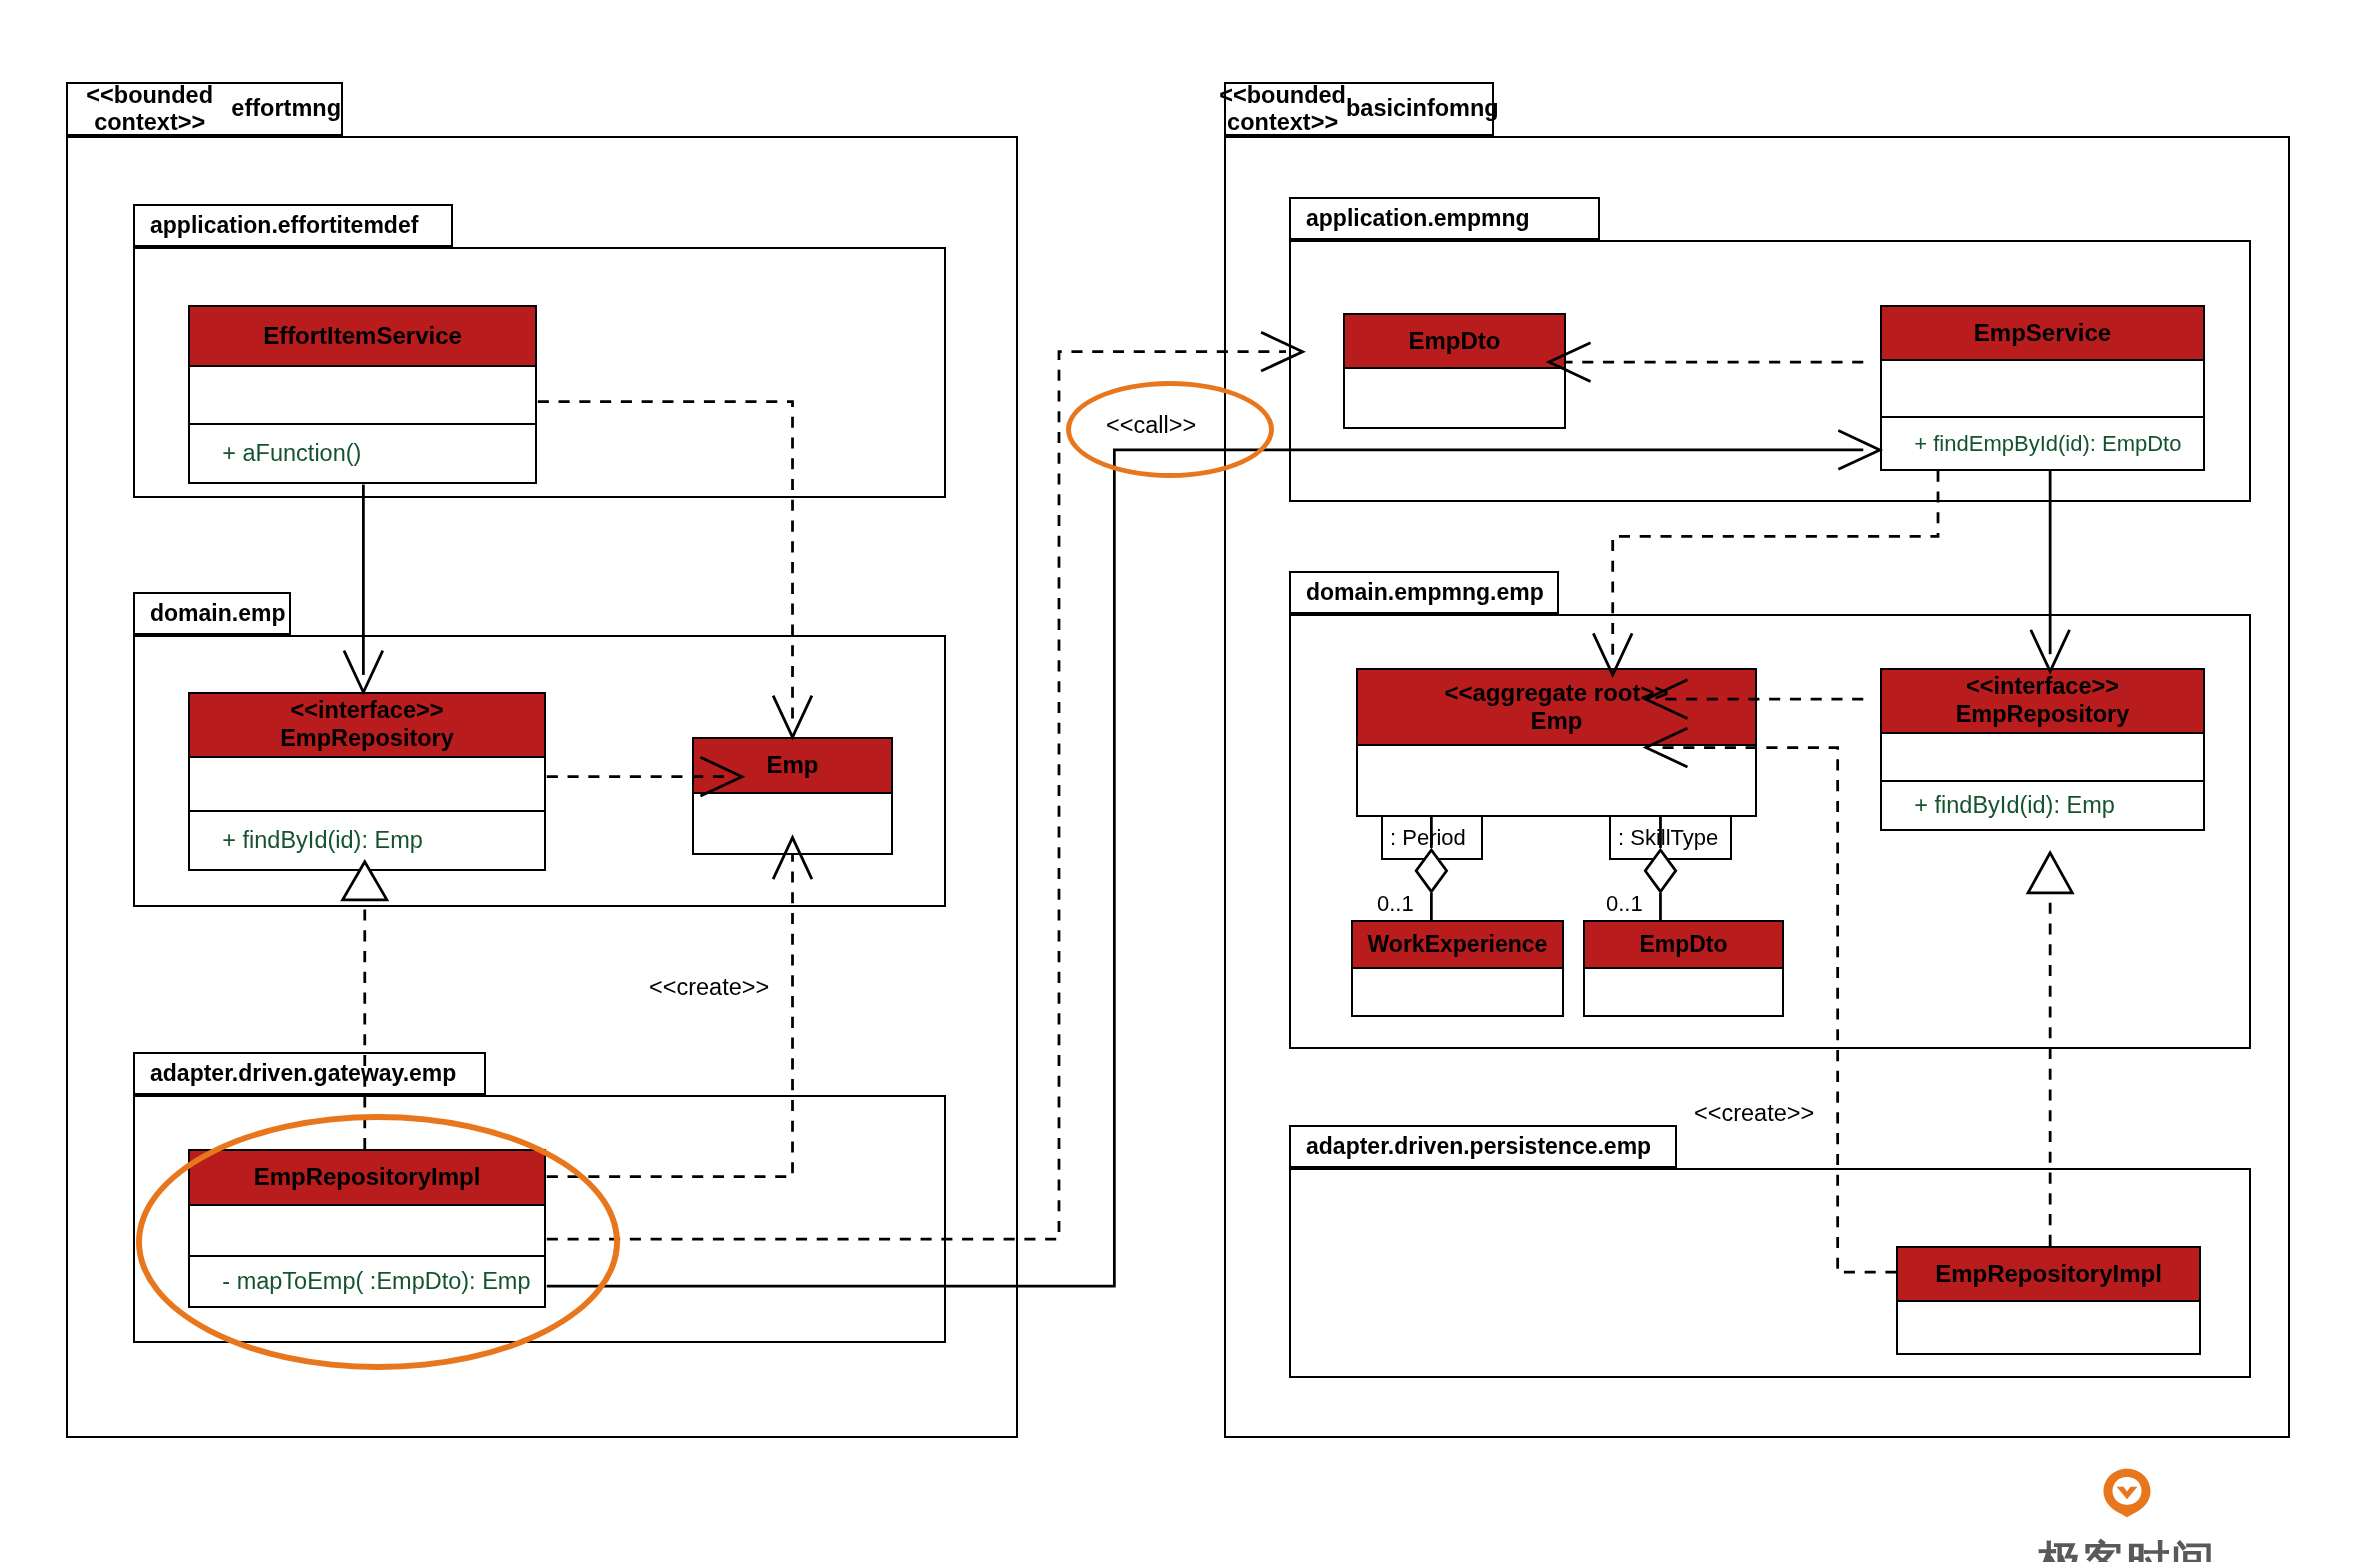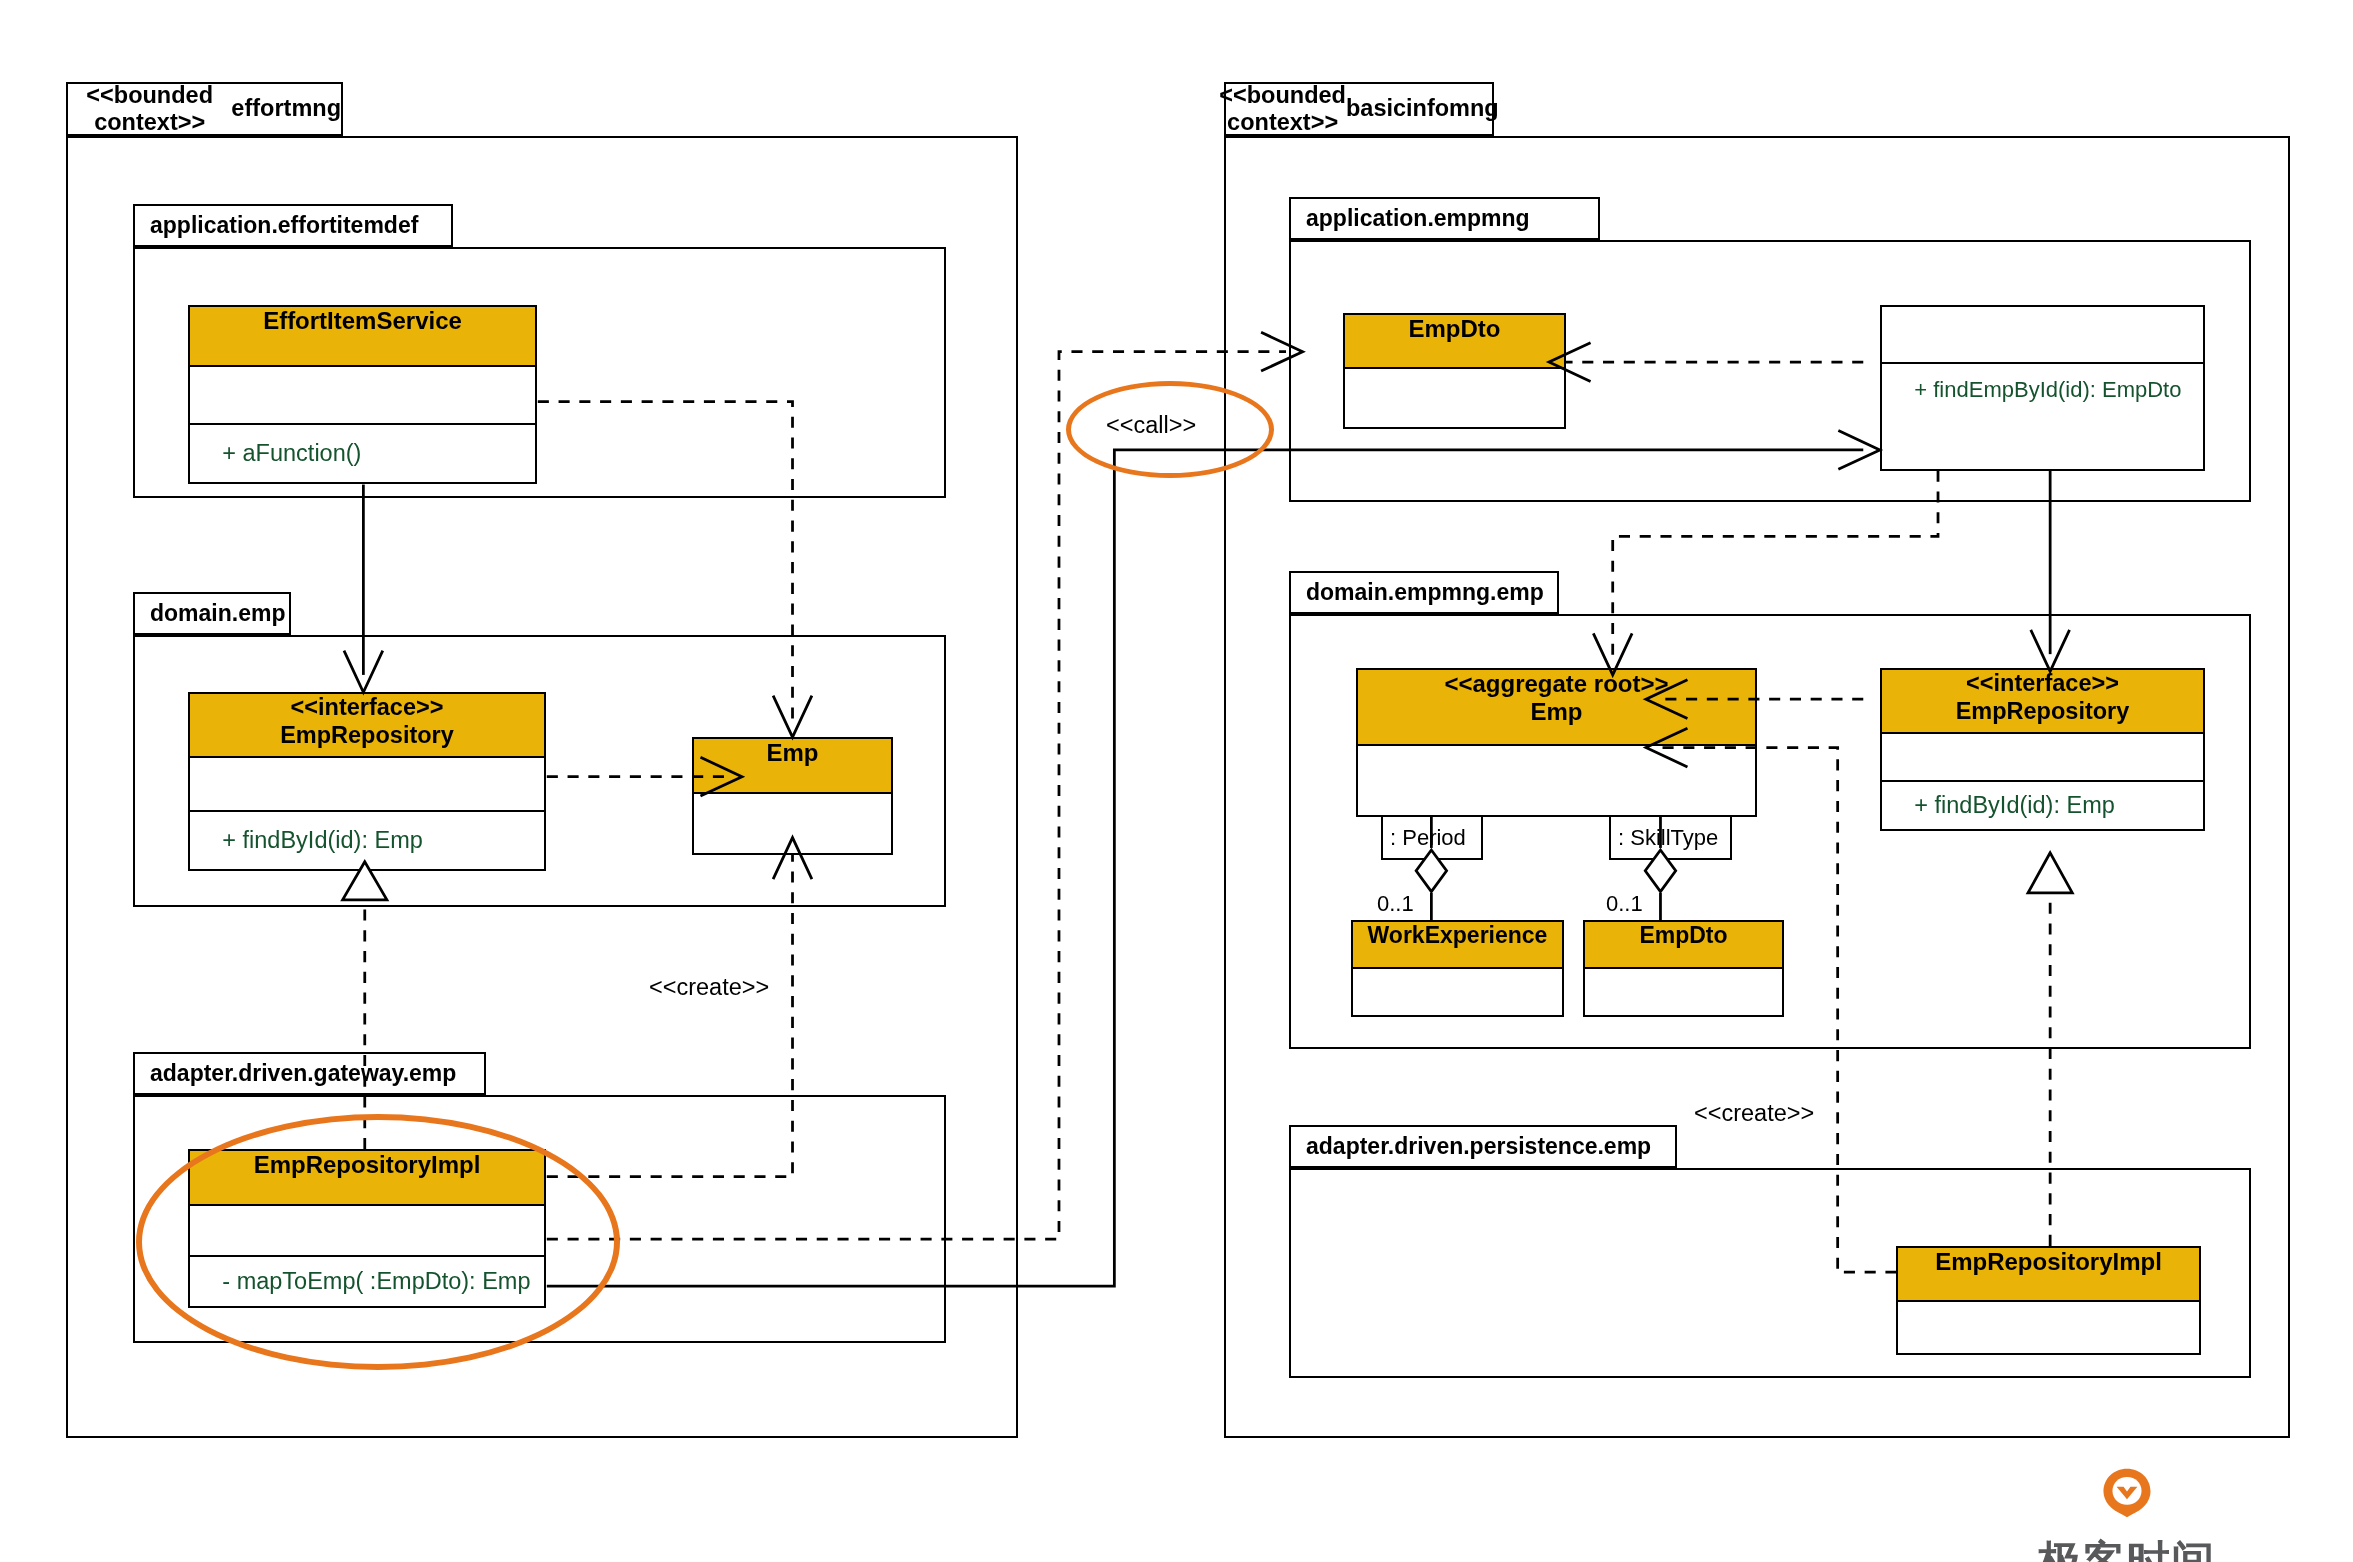--- a/index.html
+++ b/index.html
@@ -19,22 +19,22 @@
     z-index:3;white-space:pre-line;
   }
   .pkg > .body{
     position:absolute;left:0;box-sizing:border-box;
     border:2.1px solid #000;background:#fff;z-index:1;
   }
 
   
   .cls{position:absolute;box-sizing:border-box;border:2.1px solid #000;background:#fff;z-index:6;}
   .cls .hd{
-    box-sizing:border-box;background:#eab308;border-bottom:2.1px solid #000;
-    display:flex;flex-direction:column;align-items:center;justify-content:flex-start;
+    box-sizing:border-box;background:#b91c1c;border-bottom:2.1px solid #000;
+    display:flex;flex-direction:column;align-items:center;justify-content:center;
     font-weight:bold;color:#000;line-height:1.18;text-align:center;
   }
   .cls .hd .stereo{font-weight:bold;}
   .cls .attrs{box-sizing:border-box;border-bottom:2.1px solid #000;background:#fff;}
   .cls .attrs.last{border-bottom:none;}
   .cls .ops{box-sizing:border-box;background:#fff;display:flex;align-items:center;padding-left:8.3px;}
   .cls .ops span{font-size:23.5px;color:#14532d;white-space:nowrap;margin-left:24px;}
 
   
   .rolebox{
@@ -206,20 +206,23 @@
   </div>
 
   <div class="cls" style="left:1343px;top:313px;width:223px;height:116px;">
     <div class="hd" style="height:54px;font-size:24px;">
       <span>EmpDto</span>
     </div>
     <div class="attrs last" style="height:58px;"></div>
   </div>
 
   <div class="cls" style="left:1880px;top:305px;width:325px;height:166px;">
+    <div class="hd" style="height:54px;font-size:24px;">
+      <span>EmpService</span>
+    </div>
     <div class="attrs" style="height:57px;"></div>
     <div class="ops" style="height:51px;">
       <span style="font-size:22px;">+ findEmpById(id): EmpDto</span>
     </div>
   </div>
 
   <div class="pkg" style="left:1289px;top:571px;width:962px;height:478px;">
     <div class="tab" style="width:270px;height:43px;font-size:23px;justify-content:flex-start;padding-left:15px;">
       <span>domain.empmng.emp</span>
     </div>

